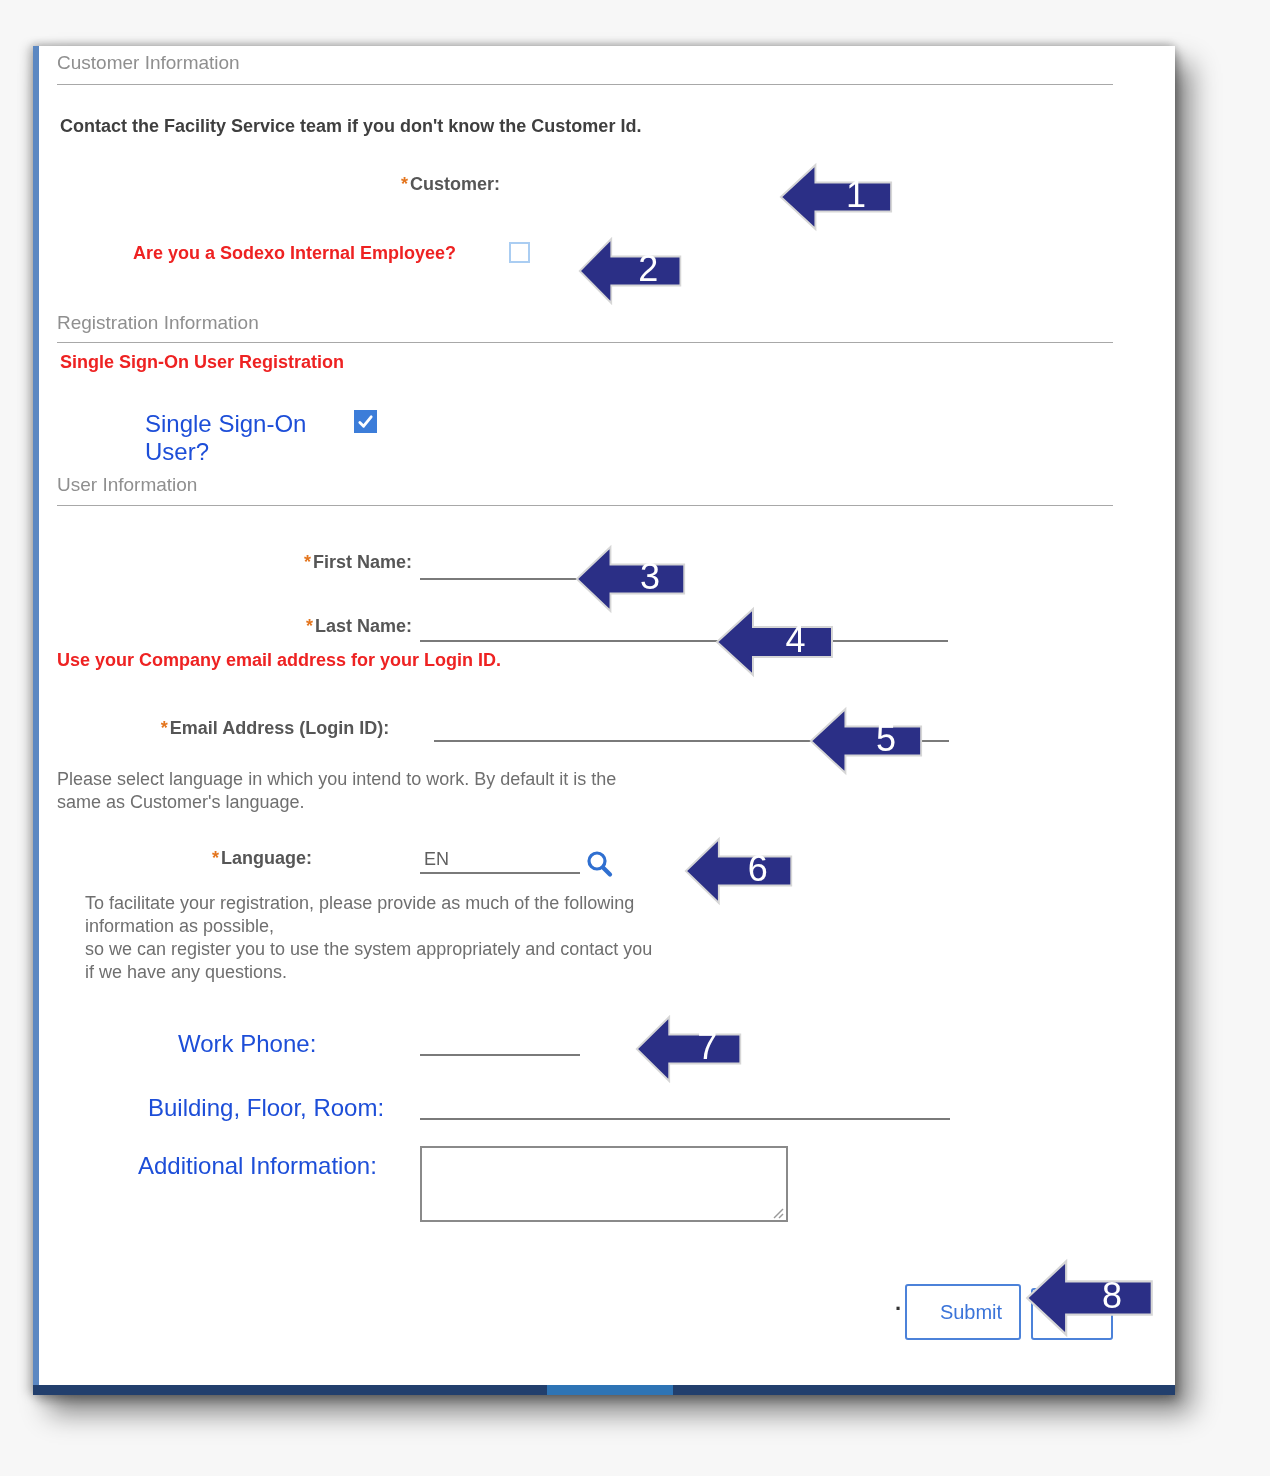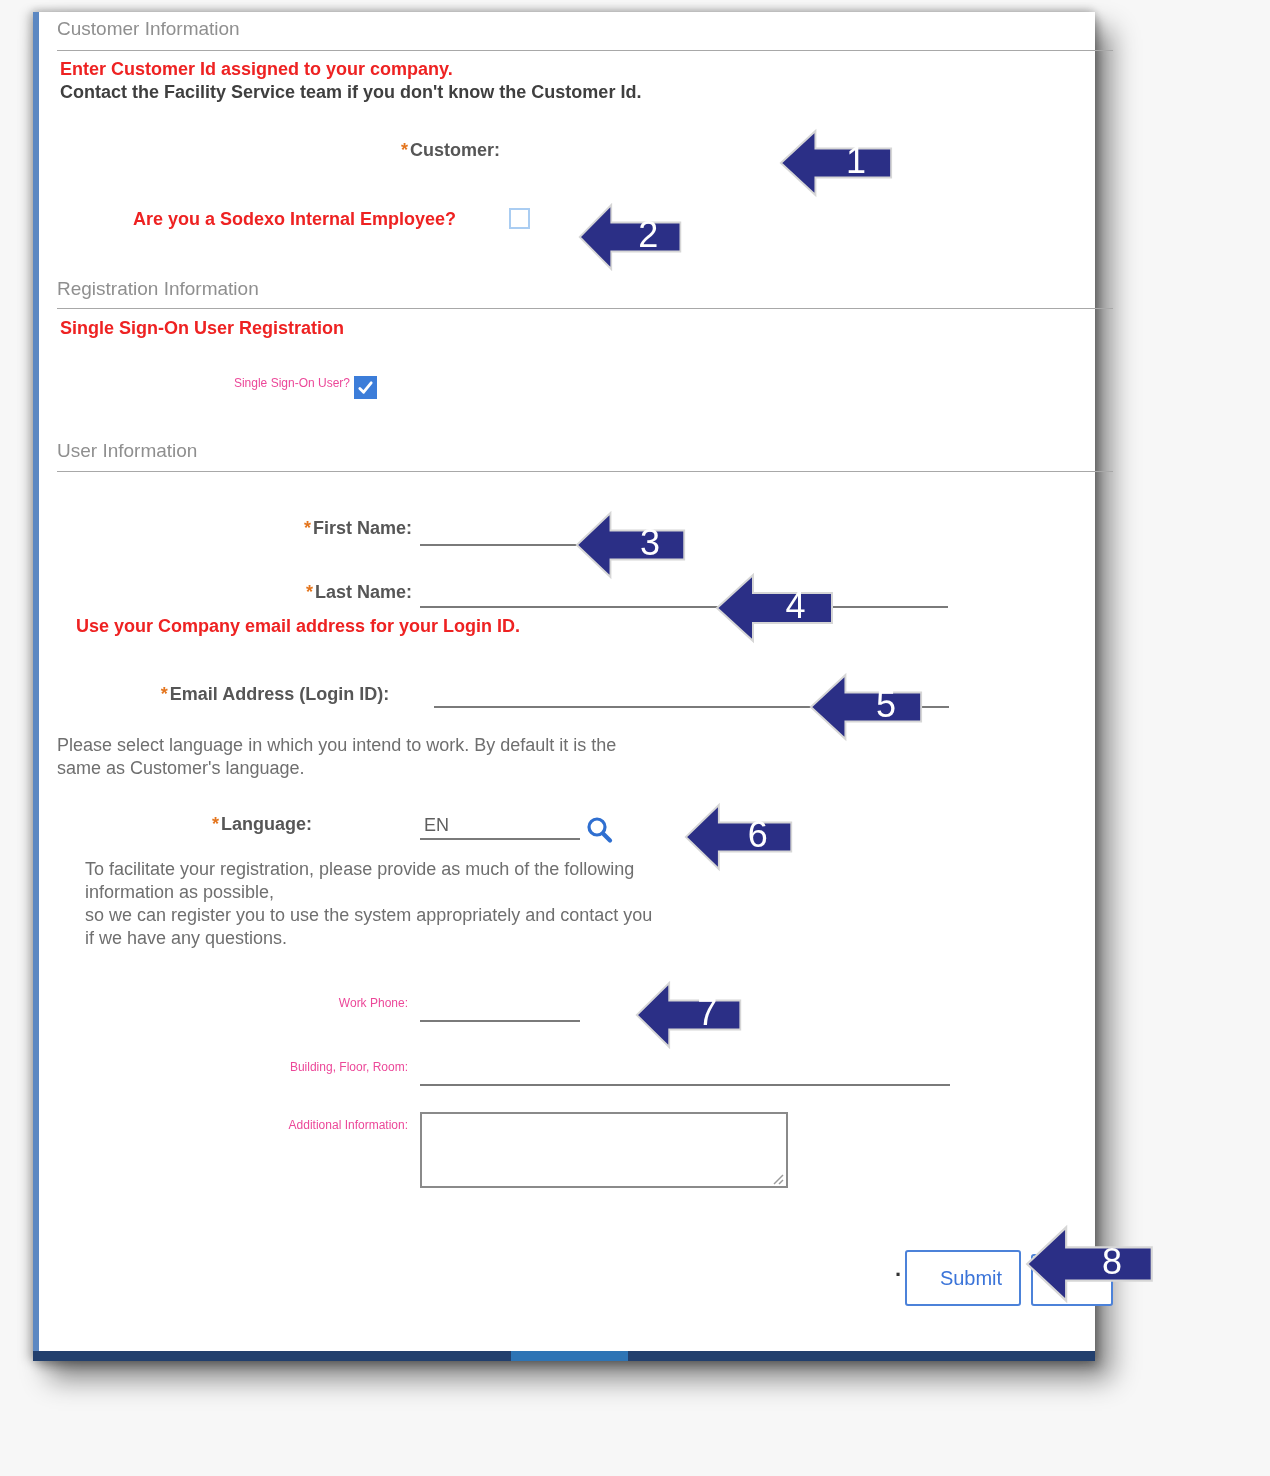--- a/index.html
+++ b/index.html
@@ -1,31 +1,31 @@
 <!DOCTYPE html>
 <html><head>
 <meta charset="utf-8">
 <style>
   * { margin:0; padding:0; box-sizing:border-box; }
   html,body { width:1270px; height:1476px; background:#f7f7f7; overflow:hidden;
               font-family:"Liberation Sans", sans-serif; }
   #page {
-    position:absolute; left:33px; top:12px; width:1062px; height:1349px;
+    position:absolute; left:33px; top:46px; width:1142px; height:1349px;
     background:#ffffff; border-left:6px solid #5c88c2;
     box-shadow: 0 -2px 8px rgba(0,0,0,.18), -6px 0 10px rgba(0,0,0,.15),
                 16px 18px 26px rgba(0,0,0,.45), 4px 6px 10px rgba(0,0,0,.25);
   }
   .abs { position:absolute; }
   .sec-header { font-size:19px; color:#8f8f8f; }
   .divider { border-top:1.5px solid #a8a8a8; height:0; width:1056px; }
   .red-note { font-size:18px; font-weight:bold; color:#ee2222; }
   .dark-note { font-size:18px; font-weight:bold; color:#3f3f3f; }
   .para { font-size:18px; color:#6f6f6f; line-height:23px; white-space:pre-line; }
   .lbl-bold { font-size:18px; font-weight:bold; color:#565656; text-align:right; }
-  .lbl-gray { font-size:12px; color:#ec4899; text-align:right; }
+  .lbl-gray { font-size:24px; color:#1d4ed8; text-align:left; }
   .asterisk { color:#e4761f; font-weight:bold; padding-right:2px; }
   .ufield { border-bottom:2px solid #7a7a7a; display:flex; align-items:flex-end;
             font-size:18px; color:#5f5f5f; padding:0 2px 2px 4px; background:transparent; }
   .checkbox-empty { width:21px; height:21px; border:2px solid #aacdf2; background:#fff; display:inline-block; }
   .checkbox-checked { width:23px; height:23px; background:#3c7dd9; display:flex;
                       align-items:center; justify-content:center; }
   .arrow { z-index:6; }
   .arrow svg { width:100%; height:100%; display:block; }
   .arrow .num { position:absolute; left:34%; right:0; top:50%; transform:translateY(-54%);
                 text-align:center; color:#ffffff; font-size:36px; font-family:"Liberation Sans",sans-serif; }
@@ -38,21 +38,20 @@
   .period { font-size:22px; color:#333; font-weight:bold; }
 </style>
 </head>
 <body>
 
 <div id="page">
 
   <div class="abs sec-header" style="left:18px; top:6px;">Customer Information</div>
   <div class="abs divider" style="left:18px; top:38px;"></div>
 
-  <div class="abs red-note" style="left:21px; top:47px;">Enter Customer Id assigned to your company.</div>
   <div class="abs dark-note" style="left:21px; top:70px;">Contact the Facility Service team if you don't know the Customer Id.</div>
 
   <div class="abs lbl-bold" style="left:141px; top:128px; width:320px;">
     <span class="asterisk">*</span><span>Customer:</span>
   </div>
   <div class="abs arrow" style="left:740px; top:116px; width:115px; height:70px;">
     <svg viewBox="0 0 120 72" preserveAspectRatio="none">
       <polygon points="2,36 38,3 38,21 117,21 117,51 38,51 38,69" fill="#2b2f86" stroke="#d6d6d6" stroke-width="2"></polygon>
     </svg>
     <span class="num">1</span>
@@ -97,21 +96,21 @@
     <span class="asterisk">*</span><span>Last Name:</span>
   </div>
   <div class="abs ufield" style="left:381px; top:562px; width:528px; height:34px;"></div>
   <div class="abs arrow" style="left:676px; top:560px; width:120px; height:72px;">
     <svg viewBox="0 0 120 72" preserveAspectRatio="none">
       <polygon points="2,36 38,3 38,21 117,21 117,51 38,51 38,69" fill="#2b2f86" stroke="#d6d6d6" stroke-width="2"></polygon>
     </svg>
     <span class="num">4</span>
   </div>
 
-  <div class="abs red-note" style="left:18px; top:604px;margin-left:19px;">Use your Company email address for your Login ID.</div>
+  <div class="abs red-note" style="left:18px; top:604px;">Use your Company email address for your Login ID.</div>
 
   <div class="abs lbl-bold" style="left:91px; top:672px; width:290px;text-align:center;">
     <span class="asterisk">*</span><span>Email Address (Login ID):</span>
   </div>
   <div class="abs ufield" style="left:395px; top:662px; width:515px; height:34px;"></div>
   <div class="abs arrow" style="left:770px; top:660px; width:115px; height:70px;">
     <svg viewBox="0 0 120 72" preserveAspectRatio="none">
       <polygon points="2,36 38,3 38,21 117,21 117,51 38,51 38,69" fill="#2b2f86" stroke="#d6d6d6" stroke-width="2"></polygon>
     </svg>
     <span class="num">5</span>

